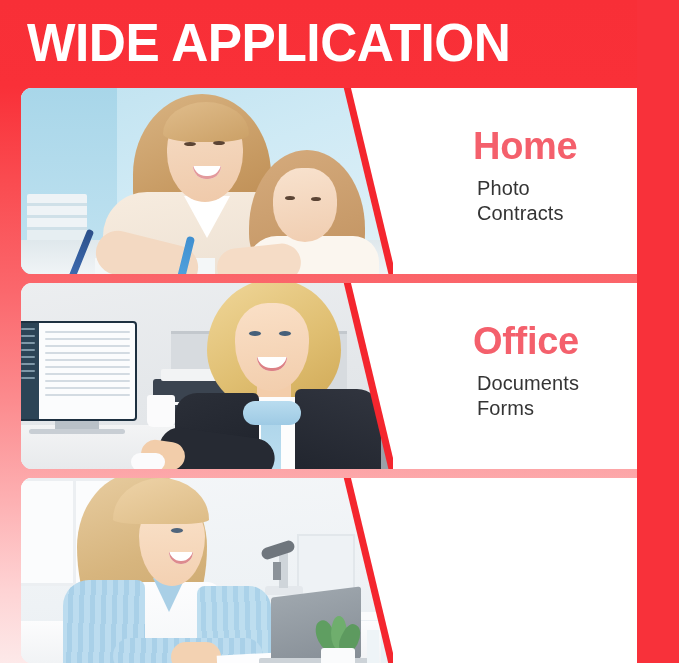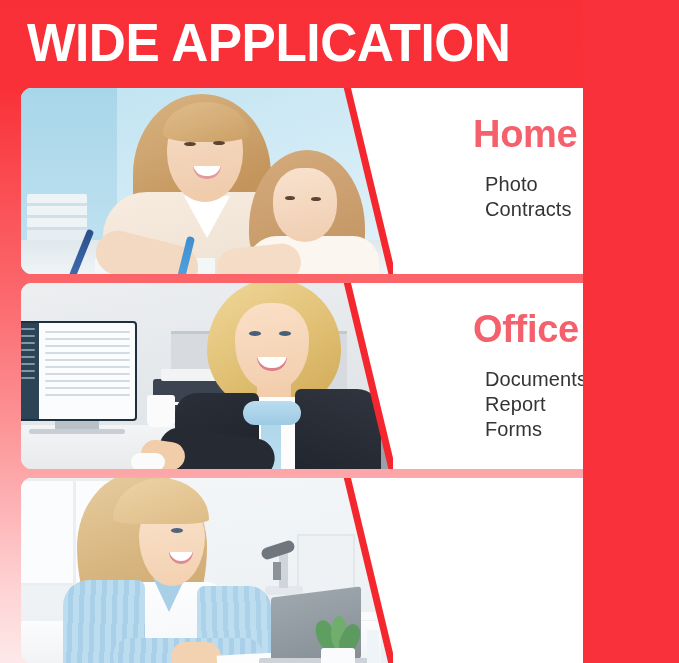--- a/index.html
+++ b/index.html
@@ -9,21 +9,21 @@
   body {
     width: 679px;
     height: 663px;
     overflow: hidden;
     font-family: "Liberation Sans", sans-serif;
     background: #f8313a;
   }
 
   #poster {
     position: relative;
-    width: 583px;
+    width: 637px;
     height: 663px;
     background: linear-gradient(180deg,
         #f82f37 0px,
         #f93038 86px,
         #fa4b50 180px,
         #fb676c 290px,
         #fc8b8e 400px,
         #fdb0b2 500px,
         #fed3d4 590px,
         #fde9e9 663px);
@@ -100,42 +100,42 @@
     height: calc(100% + 28px);
     background: #ffffff;
     transform: rotate(-13.5deg);
     transform-origin: top left;
   }
 
   
   .card-text {
     position: absolute;
     left: 431px;
-    top: 0;
+    top: 12px;
     width: 206px;
     height: 100%;
   }
   .card-heading {
     position: absolute;
     left: 21px;
     margin: 0;
     font-size: 38px;
     line-height: 40px;
     font-weight: 700;
     color: #f4606c;
     letter-spacing: -0.3px;
   }
   #card-0 .card-heading { top: 26px; }
   #card-1 .card-heading { top: 26px; }
   #card-2 .card-heading { top: 18px; }
 
   .card-list {
     position: absolute;
     left: 21px;
-    margin: 12px;
+    margin: 4px;
     padding: 0;
     list-style: none;
   }
   #card-0 .card-list { top: 72px; }
   #card-1 .card-list { top: 72px; }
   #card-2 .card-list { top: 64px; }
 
   .card-list li {
     font-size: 20px;
     line-height: 25px;
@@ -357,21 +357,20 @@
         <div class="p2-mouse"></div>
       </div>
       <div class="photo-mask"></div>
       <div class="diag"></div>
     </div>
 
     <div class="card-text">
       <h2 class="card-heading">Office</h2>
       <ul class="card-list">
         <li>Documents</li>
-        <li>Report</li>
         <li>Forms</li>
       </ul>
     </div>
   </div>
 
   <div class="card" id="card-2">
 
     <div class="card-photo">
       <div class="photo-canvas">
         <div class="p3-bg"></div>

